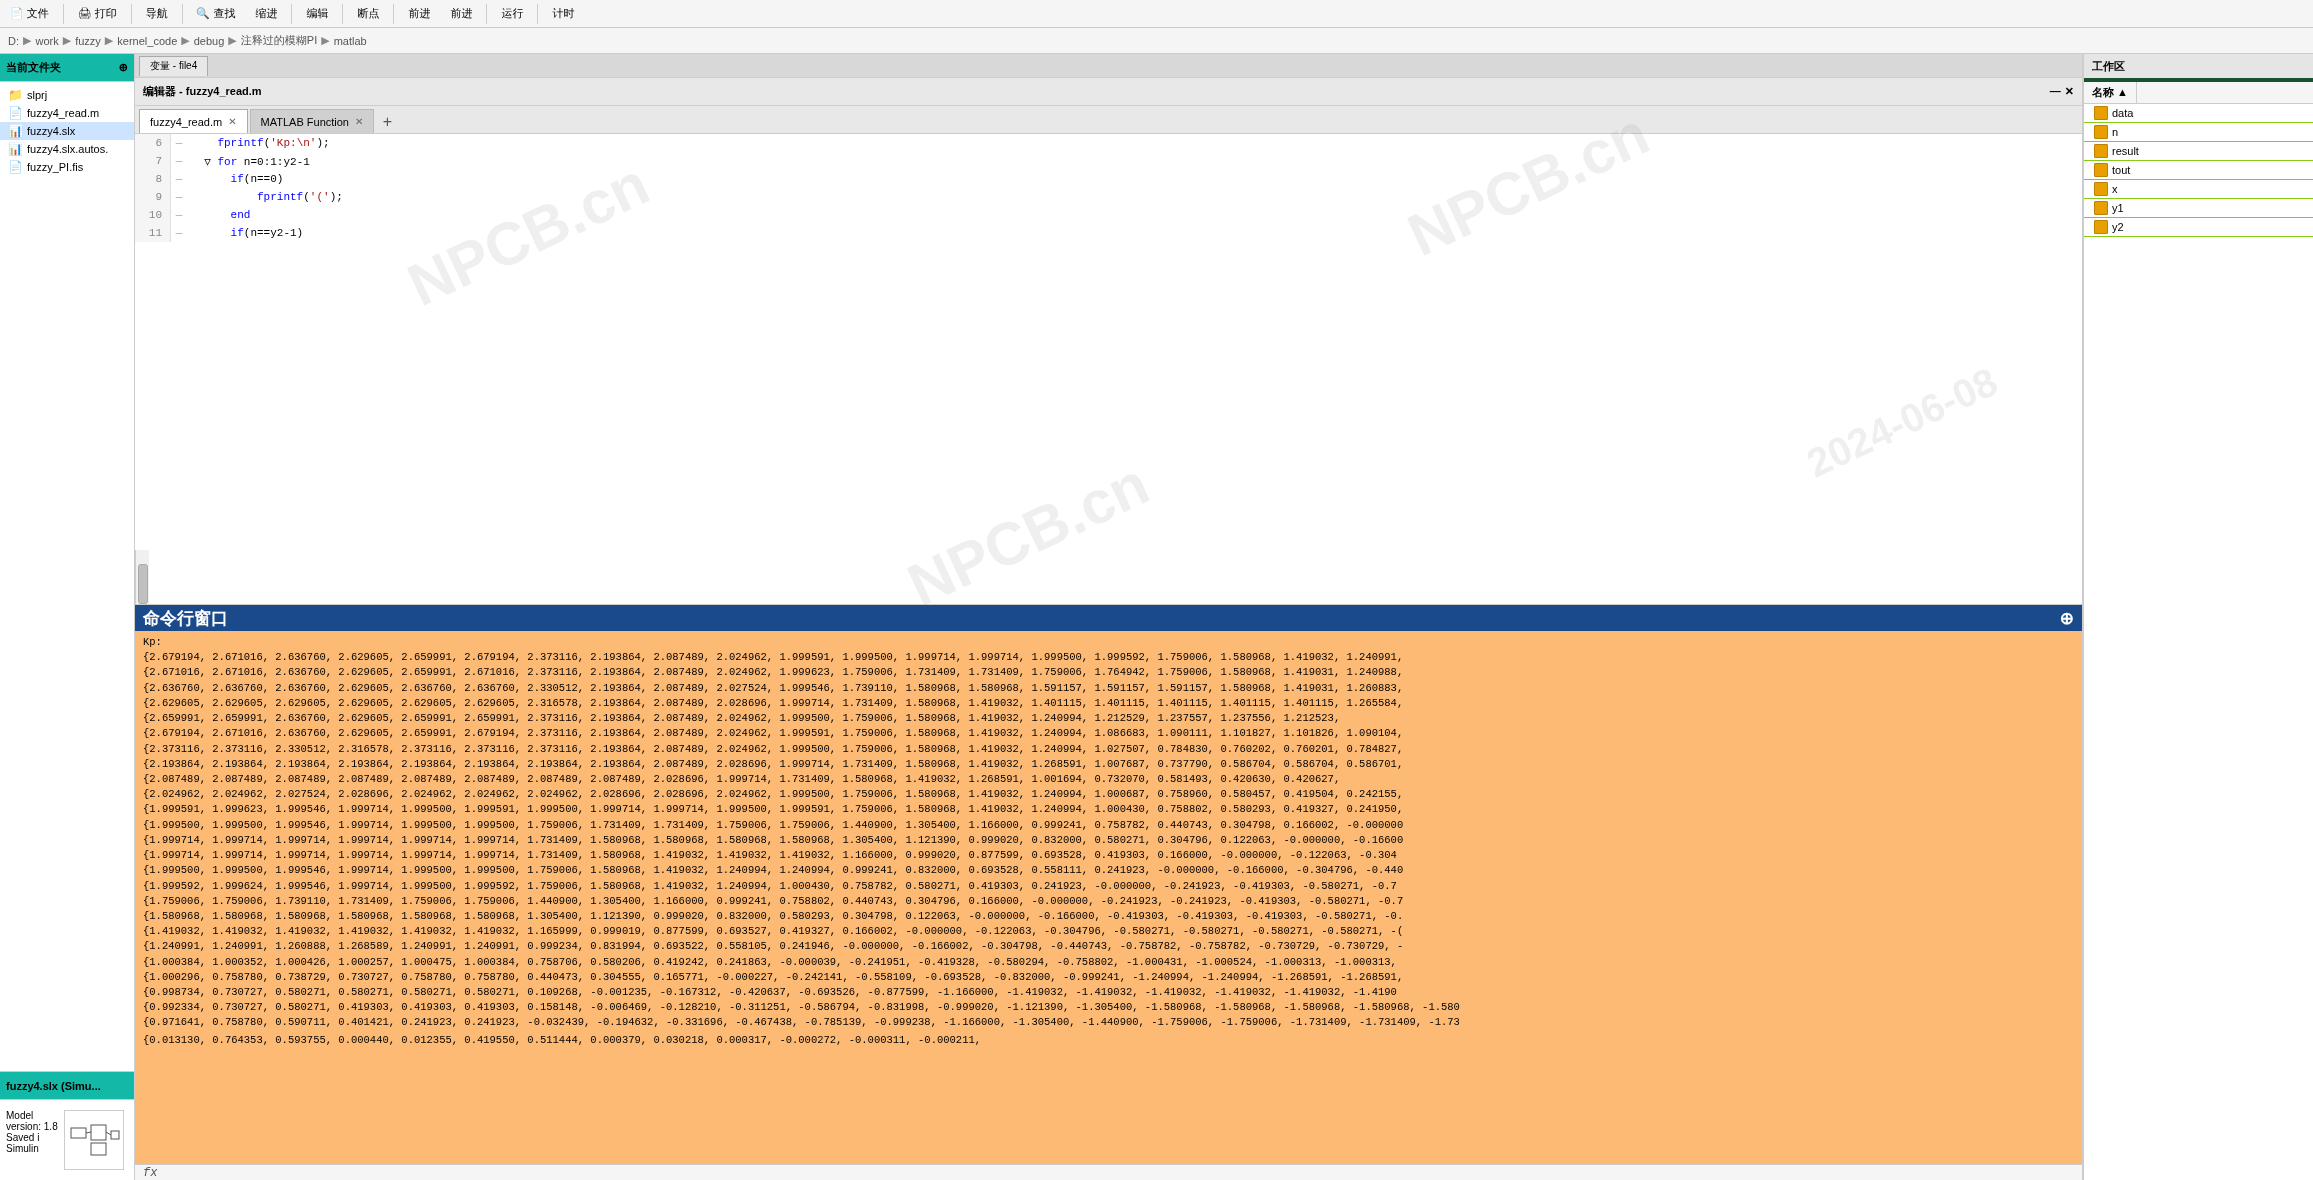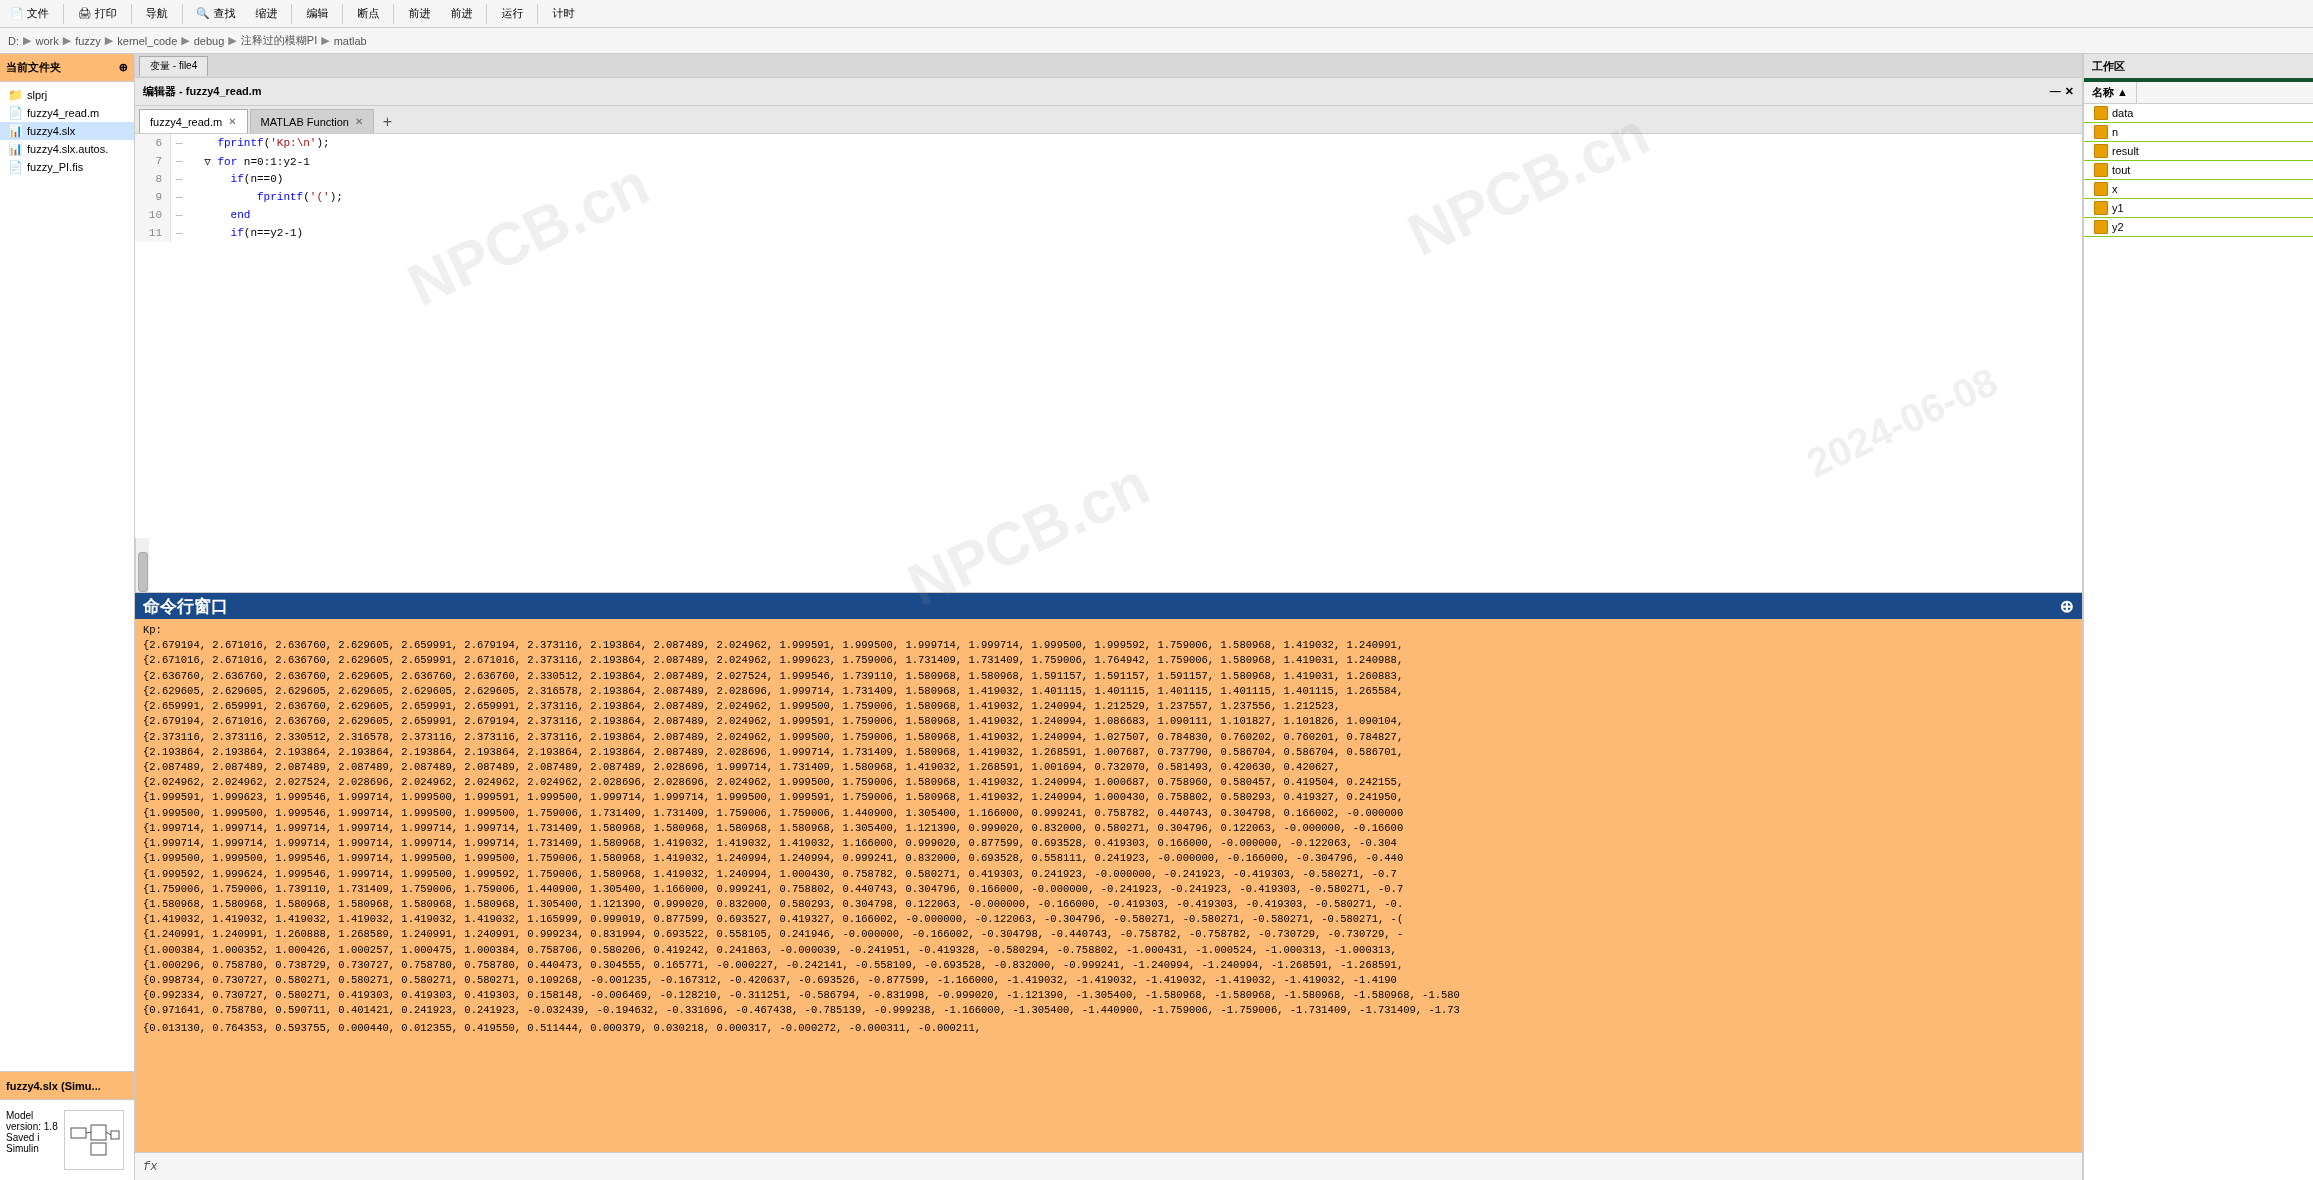--- a/index.html
+++ b/index.html
@@ -61,21 +61,21 @@
     
     .left-panel {
       width: 135px;
       border-right: 1px solid #ccc;
       background: #fff;
       display: flex;
       flex-direction: column;
     }
     .panel-header {
       height: 28px;
-      background: #fdba74;
+      background: #14b8a6;
       border-bottom: 1px solid #ccc;
       display: flex;
       align-items: center;
       padding: 0 6px;
       font-size: 11px;
       font-weight: bold;
       justify-content: space-between;
     }
     .file-list {
       flex: 1;
@@ -293,21 +293,21 @@
       color: rgba(150,150,150,0.15);
       font-size: 60px;
       font-weight: bold;
       transform: rotate(-30deg);
       pointer-events: none;
       z-index: 999;
       white-space: nowrap;
     }
 
     .formula-bar {
-      height: 28px;
+      height: 16px;
       background: #f5f5f5;
       border-top: 1px solid #ccc;
       display: flex;
       align-items: center;
       padding: 0 8px;
       font-size: 11px;
       font-family: 'Courier New', monospace;
       gap: 8px;
     }
     .fx-label {

